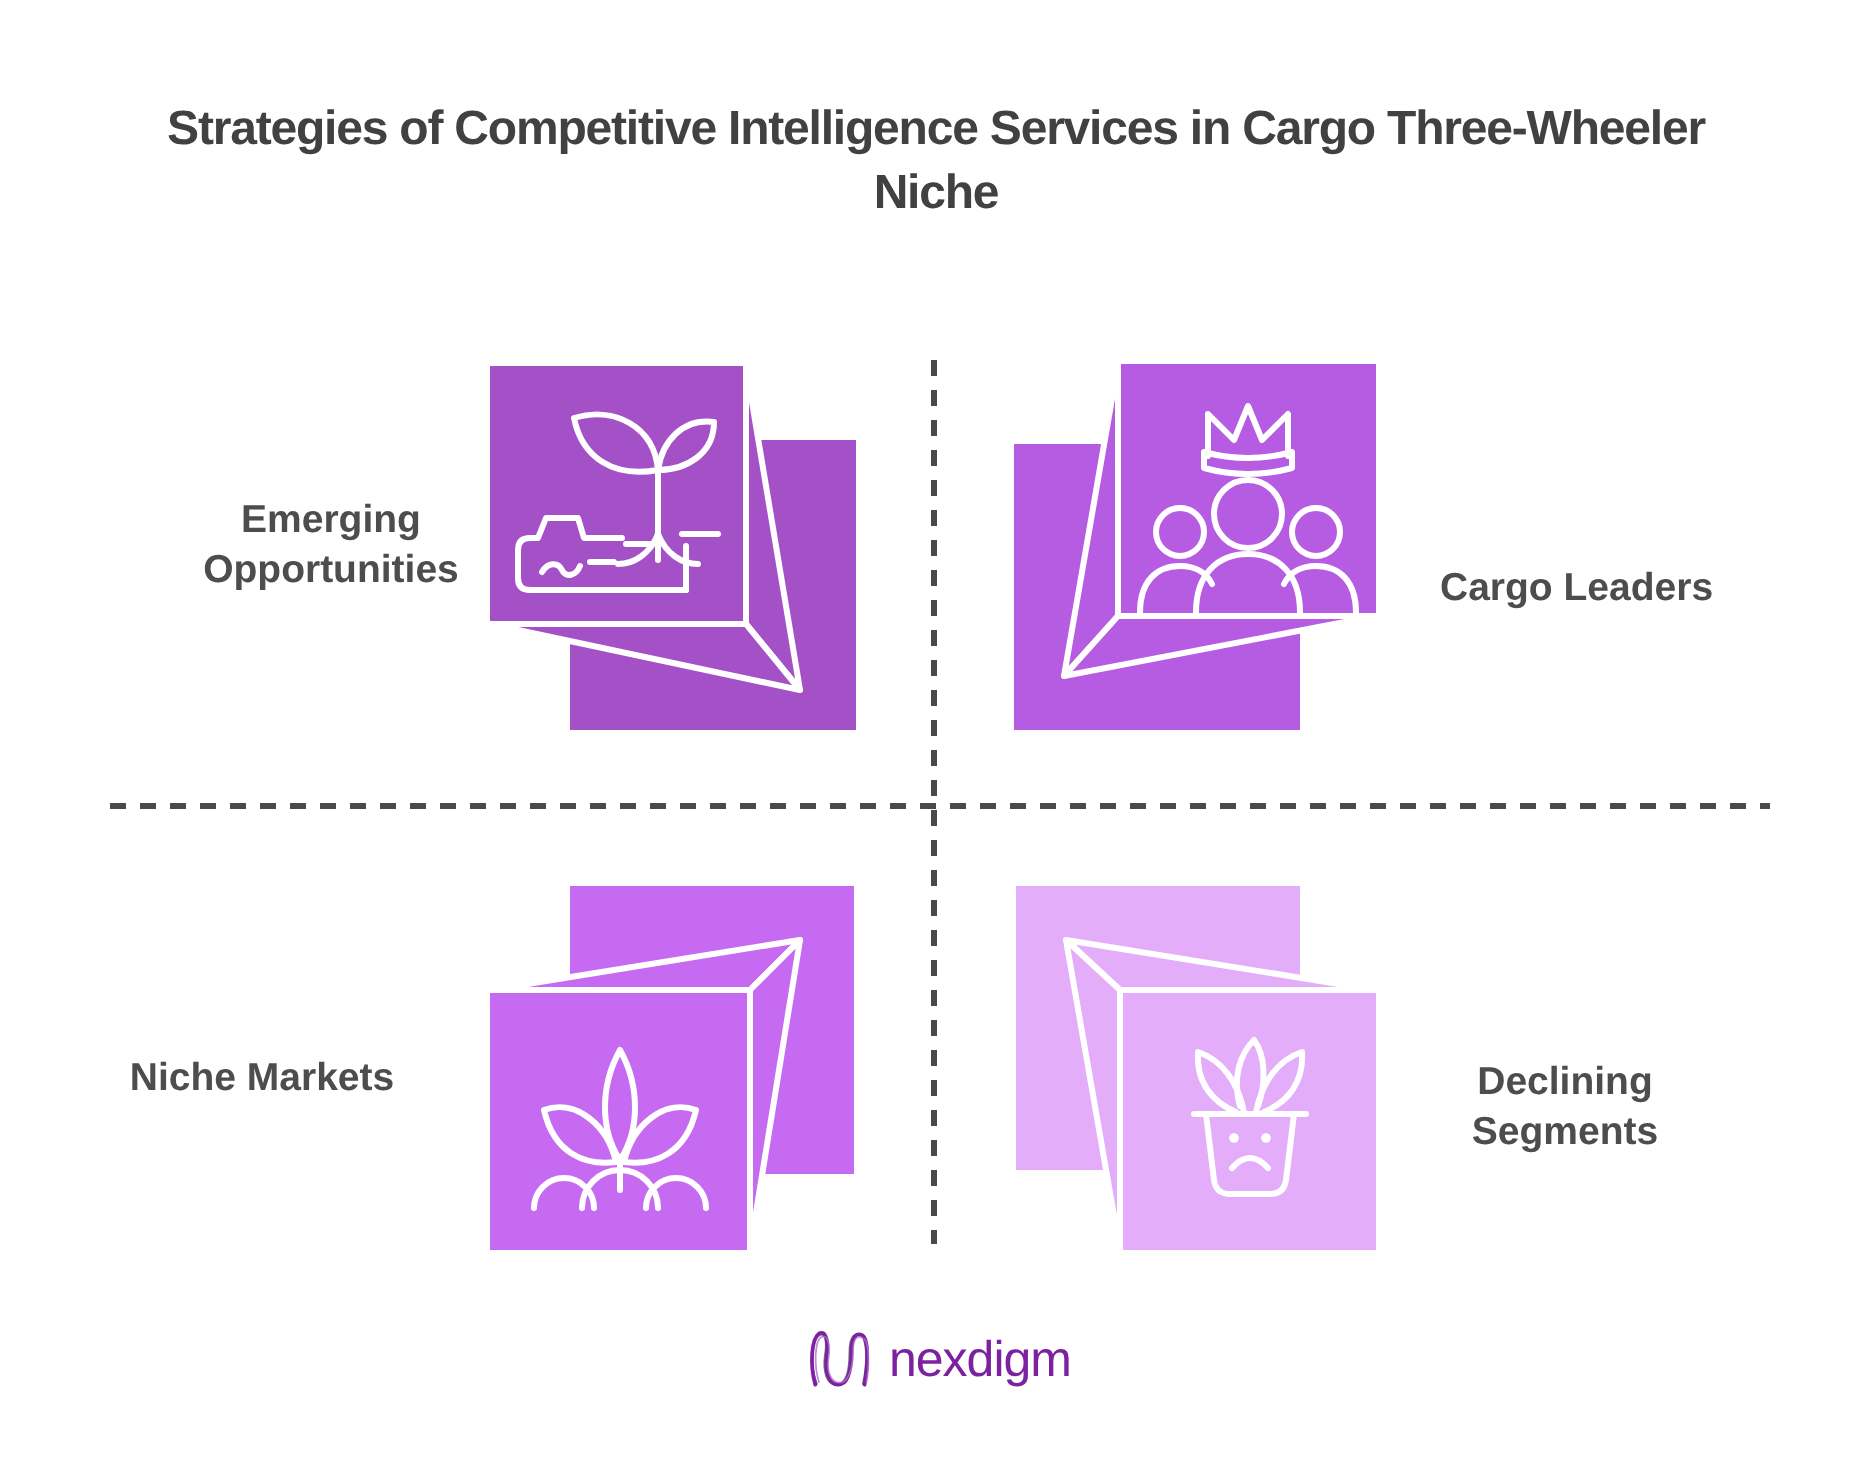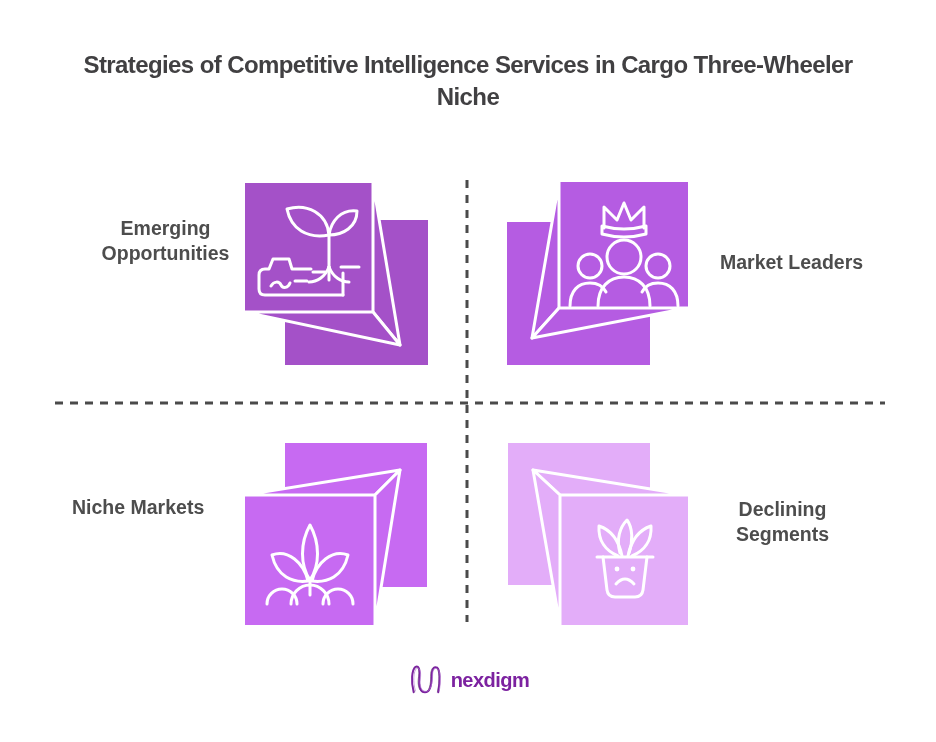--- a/index.html
+++ b/index.html
@@ -6,58 +6,58 @@
   #canvas{
     position:relative;width:936px;height:742px;background:#ffffff;overflow:hidden;
     font-family:"Liberation Sans", sans-serif;
   }
   .title{
     position:absolute;top:33px;left:0;width:936px;text-align:center;
     font-size:24px;font-weight:700;color:#414042;line-height:1.32;letter-spacing:-0.6px;
   }
   .title span{display:block;text-align:center;}
   .q-label{
-    position:absolute;font-weight:700;color:#4d4d4d;font-size:19.5px;line-height:1.3;
+    position:absolute;font-weight:700;color:#4d4d4d;font-size:19.5px;line-height:1.3;margin-top:32px;
   }
   .q-label.tl{left:88px;top:216px;width:155px;text-align:center;}
   .q-label.tr{left:720px;top:250px;width:200px;text-align:left;}
-  .q-label.bl{left:72px;top:495px;width:150px;}
+  .q-label.bl{left:56px;top:495px;width:150px;text-align:center;}
   .q-label.br{left:720px;top:497px;width:125px;text-align:center;}
   .cube{position:absolute;}
   .cube .edge{stroke:#ffffff;stroke-width:3;stroke-linejoin:round;}
   .icon path,.icon circle,.icon line{
     stroke:#ffffff;stroke-width:3;fill:none;stroke-linecap:round;stroke-linejoin:round;
   }
   .icon .dot{fill:#ffffff;stroke:none;}
   .dividers{position:absolute;left:0;top:0;}
   .logo{
     position:absolute;top:662px;left:0;width:936px;display:flex;
     justify-content:center;align-items:center;gap:8px;
   }
   .logo-text{
-    font-size:20px;font-weight:700;color:#7c22a0;letter-spacing:-0.5px;
+    font-size:25px;font-weight:400;color:#7c22a0;letter-spacing:-0.5px;
   }
 </style>
 </head>
 <body>
 
 <div id="canvas">
 
   <h1 class="title">
     <span>Strategies of Competitive Intelligence Services in Cargo Three-Wheeler</span>
     <span>Niche</span>
   </h1>
 
   <svg class="dividers" width="936" height="742" viewBox="0 0 936 742">
     <line x1="55" y1="403" x2="885" y2="403" stroke="#4a4a4a" stroke-width="3" stroke-dasharray="8 7"></line>
     <line x1="467" y1="180" x2="467" y2="622" stroke="#4a4a4a" stroke-width="3" stroke-dasharray="8 7"></line>
   </svg>
 
   <div class="q-label tl">Emerging Opportunities</div>
-  <div class="q-label tr">Market Leaders</div>
+  <div class="q-label tr">Cargo Leaders</div>
   <div class="q-label bl">Niche Markets</div>
   <div class="q-label br">Declining Segments</div>
 
   <svg class="cube" style="left:245px;top:183px;" width="185" height="184" viewBox="0 0 185 184">
     <rect x="40" y="37" width="143" height="145" fill="#a451c8"></rect>
     <rect x="0" y="0" width="128" height="129" fill="#a451c8"></rect>
     <path class="edge" d="M128,0 L155,162 L128,129 Z" fill="#a451c8"></path>
     <path class="edge" d="M0,129 L128,129 L155,162 Z" fill="#a451c8"></path>
     <g class="icon">
       <path d="M84,52 C62,56 46,46 42,26 C62,20 82,30 84,52 Z"></path>

